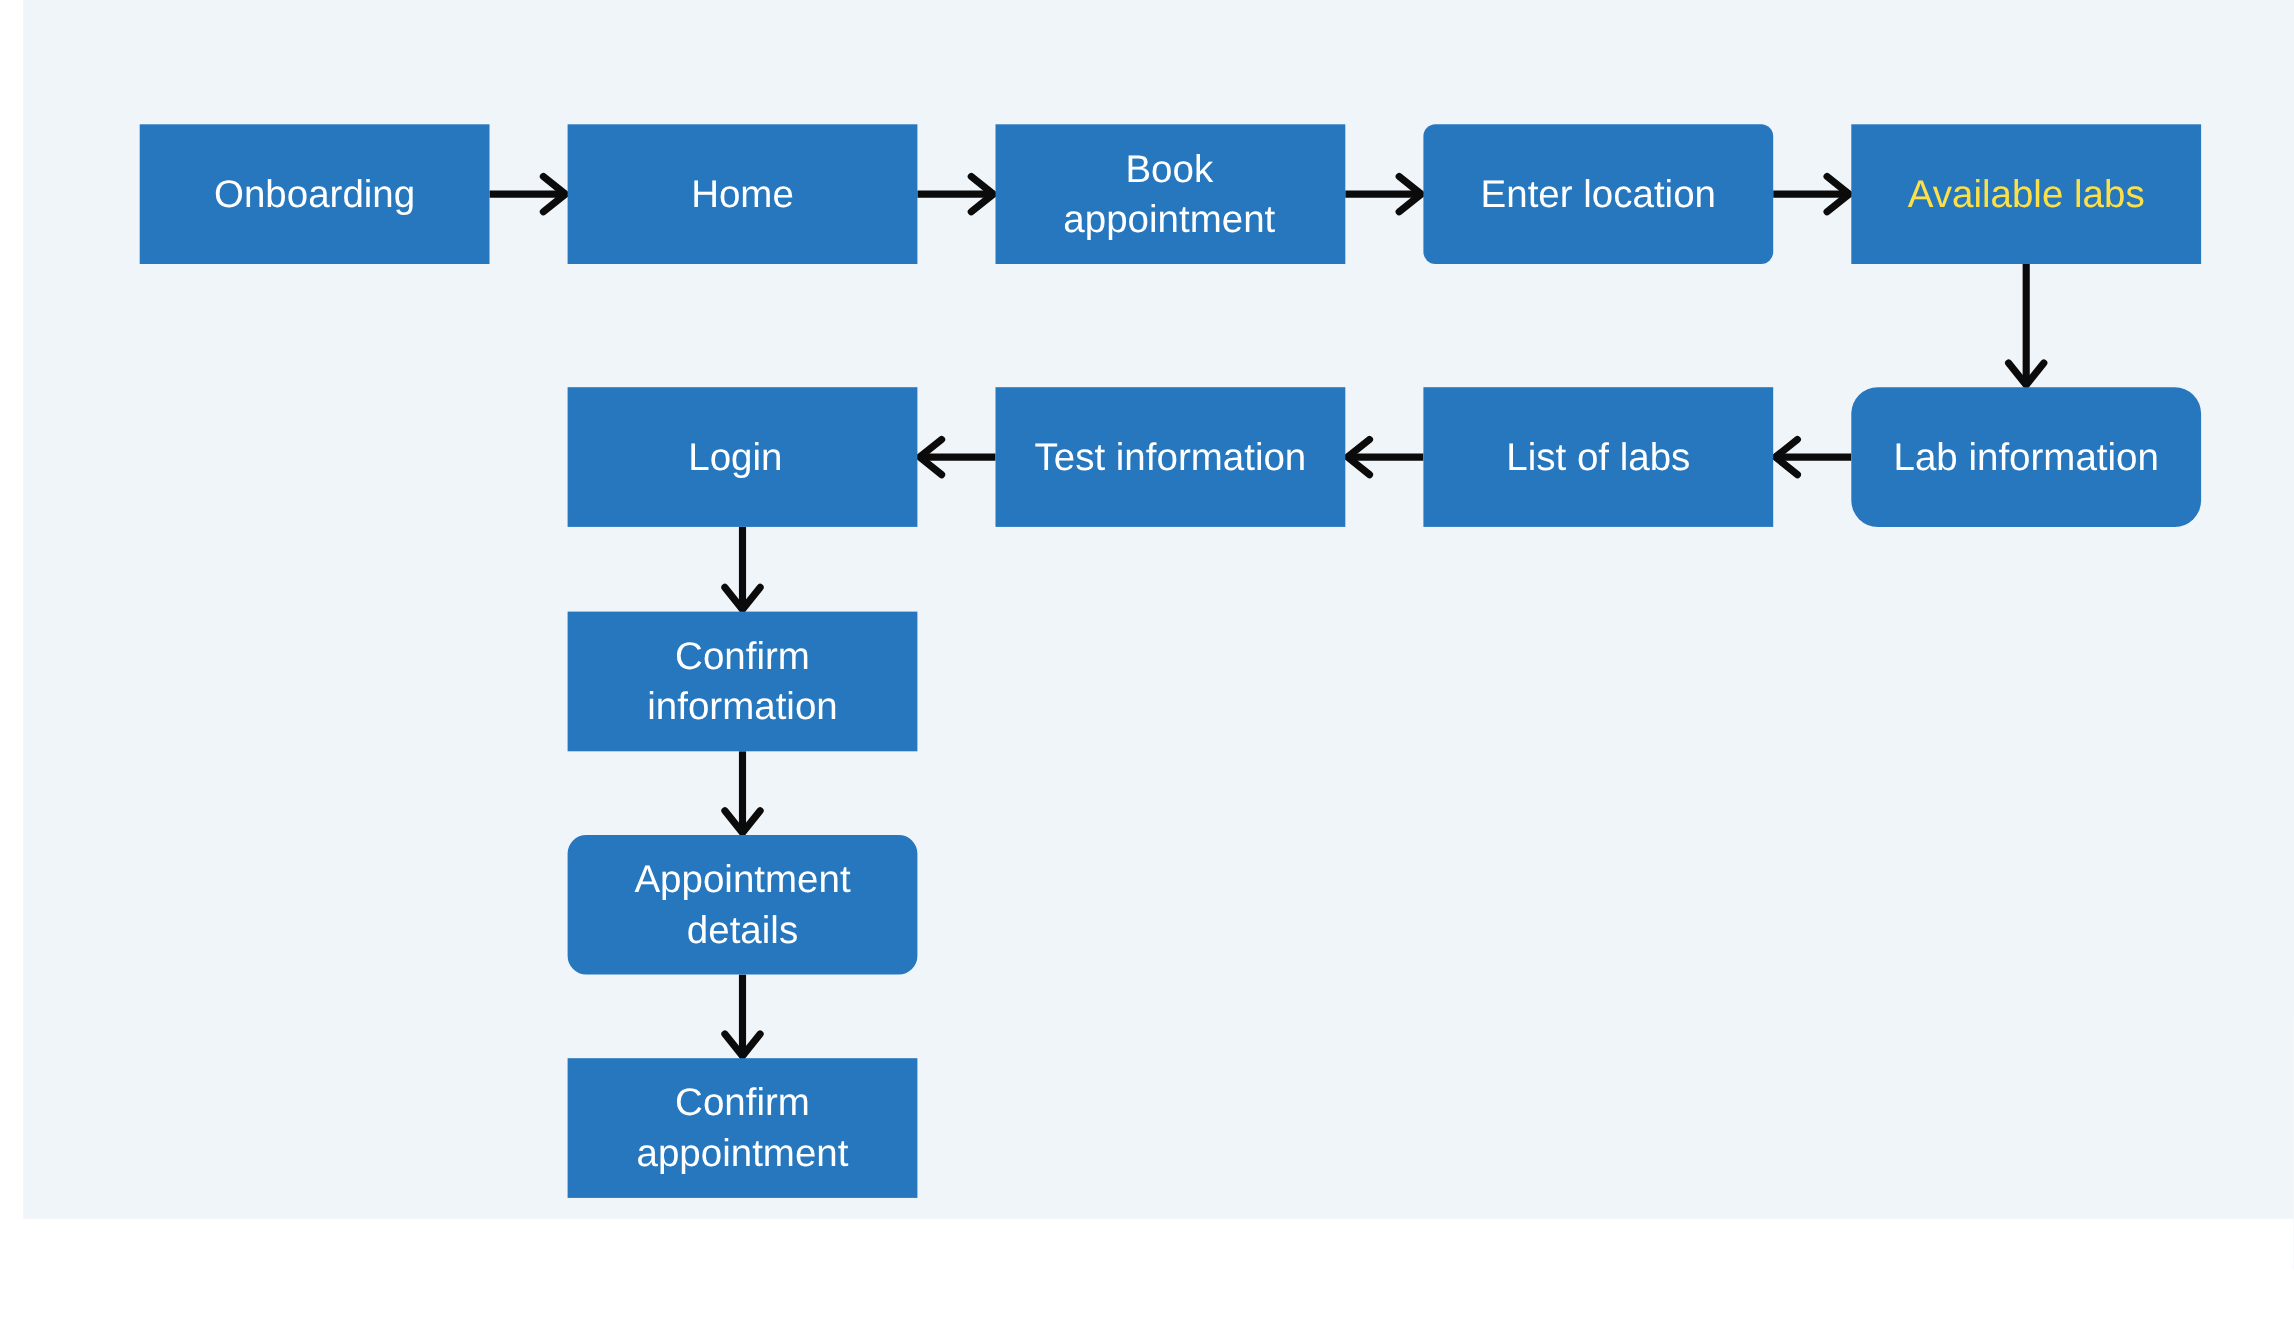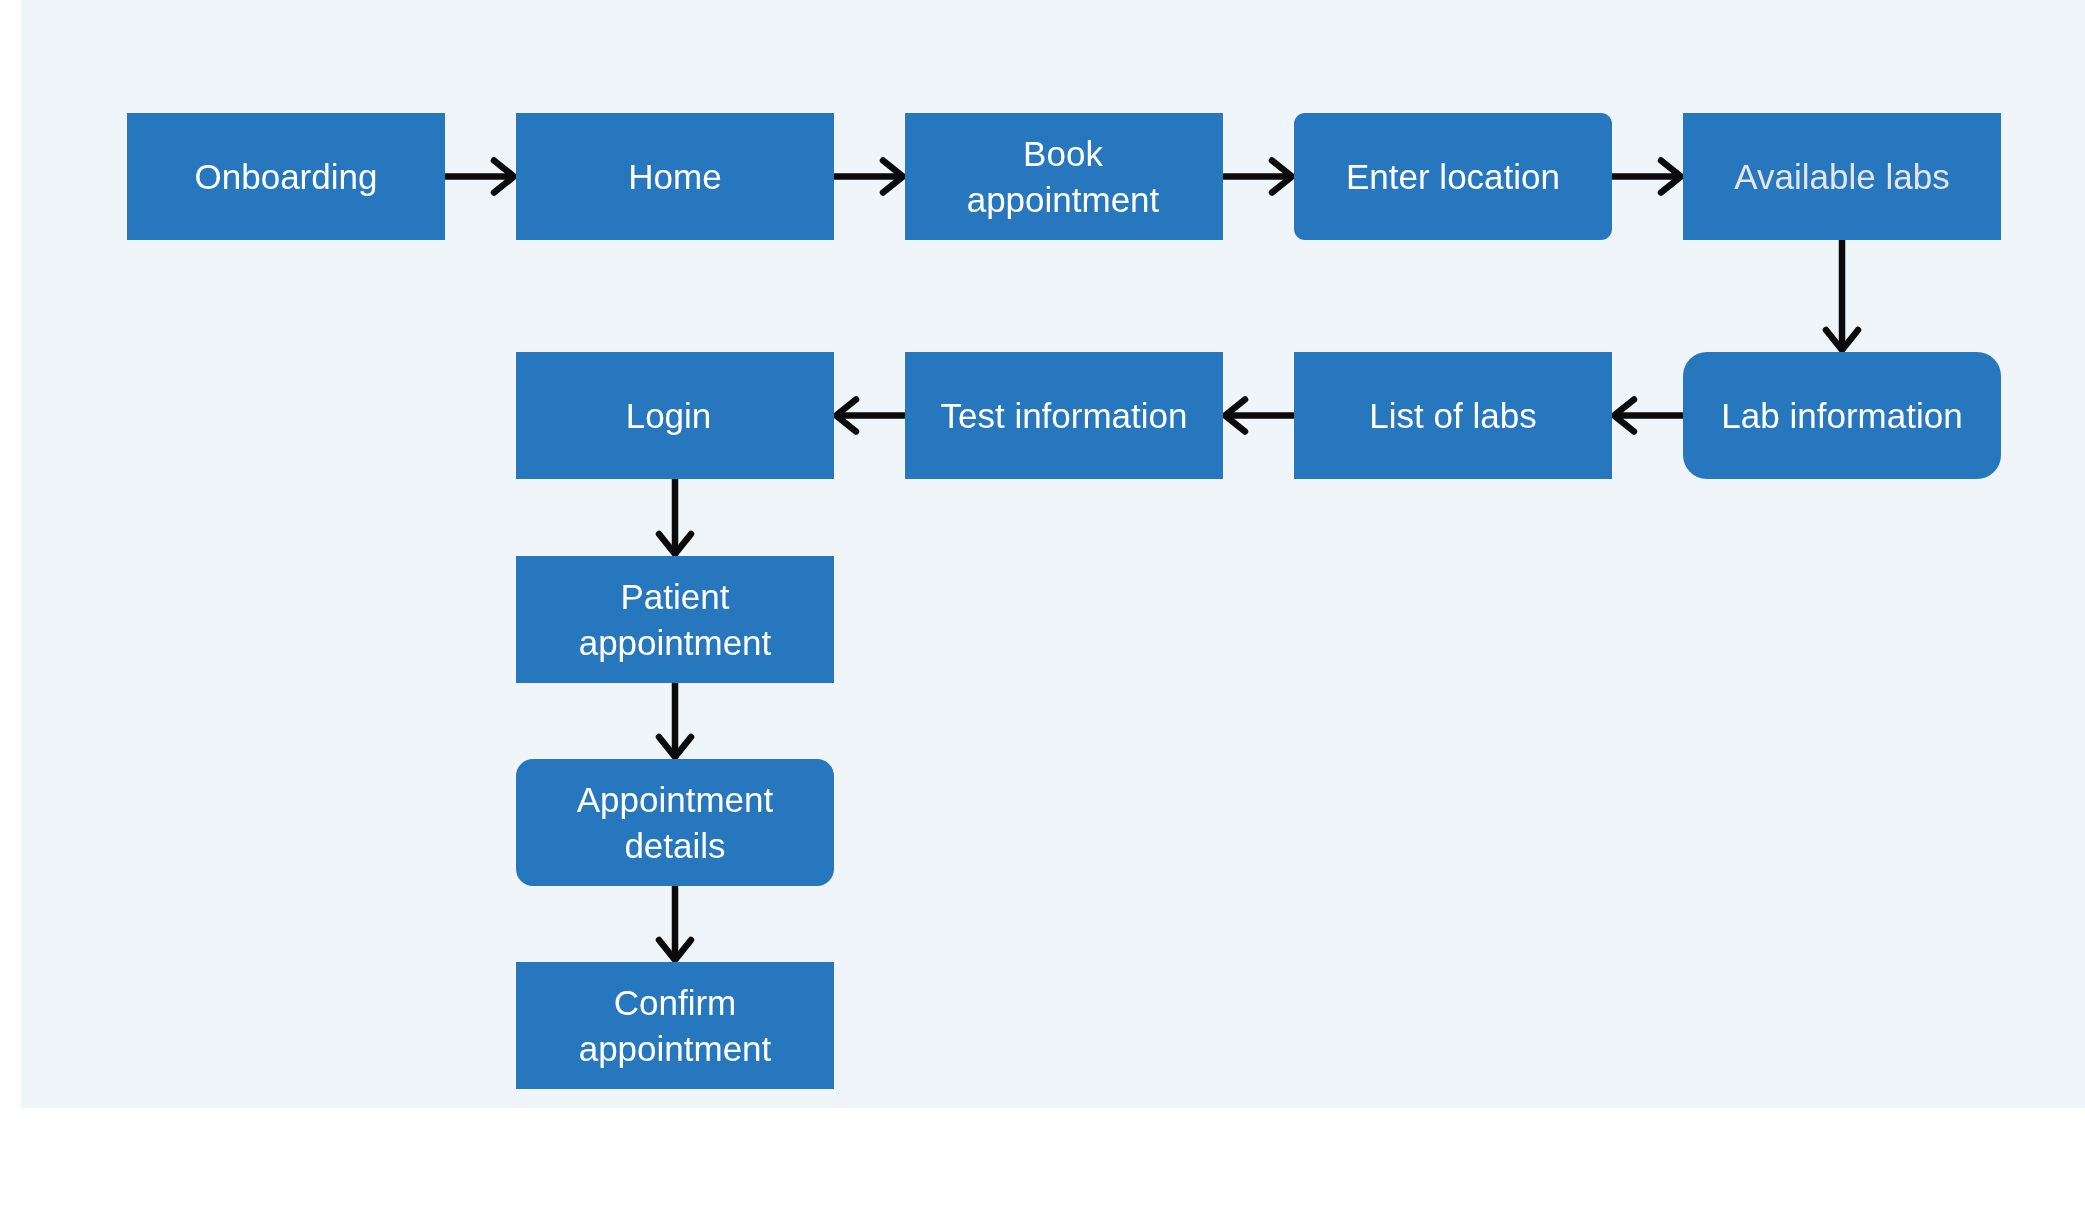--- a/index.html
+++ b/index.html
@@ -118,42 +118,42 @@
   </div>
 
   <div class="node n-book-appointment" style="background: rgb(38, 119, 190); color: rgb(255, 255, 255);">
     <span>Book appointment</span>
   </div>
 
   <div class="node n-enter-location" style="background: rgb(38, 119, 190); color: rgb(255, 255, 255);">
     <span>Enter location</span>
   </div>
 
-  <div class="node n-available-labs" style="background: rgb(38, 119, 190); color: #e5e5e5;">
+  <div class="node n-available-labs" style="background: rgb(38, 119, 190); color: #fde047;">
     <span>Available labs</span>
   </div>
 
   <div class="node n-lab-information" style="background: rgb(38, 119, 190); color: rgb(255, 255, 255); border-radius: 24px;">
     <span>Lab information</span>
   </div>
 
   <div class="node n-list-of-tests" style="background: rgb(38, 119, 190); color: rgb(255, 255, 255);">
     <span>List of labs</span>
   </div>
 
   <div class="node n-test-information" style="background: rgb(38, 119, 190); color: rgb(255, 255, 255);">
     <span>Test information</span>
   </div>
 
   <div class="node n-login" style="background: rgb(38, 119, 190); color: rgb(255, 255, 255);">
     <span>Login</span>
   </div>
 
   <div class="node n-patient-information" style="background: rgb(38, 119, 190); color: rgb(255, 255, 255);">
-    <span>Patient appointment</span>
+    <span>Confirm information</span>
   </div>
 
   <div class="node n-appointment-details" style="background: rgb(38, 119, 190); color: rgb(255, 255, 255); border-radius: 17px;">
     <span>Appointment details</span>
   </div>
 
   <div class="node n-confirm-appointment" style="background: rgb(38, 119, 190); color: rgb(255, 255, 255);">
     <span>Confirm appointment</span>
   </div>
 

